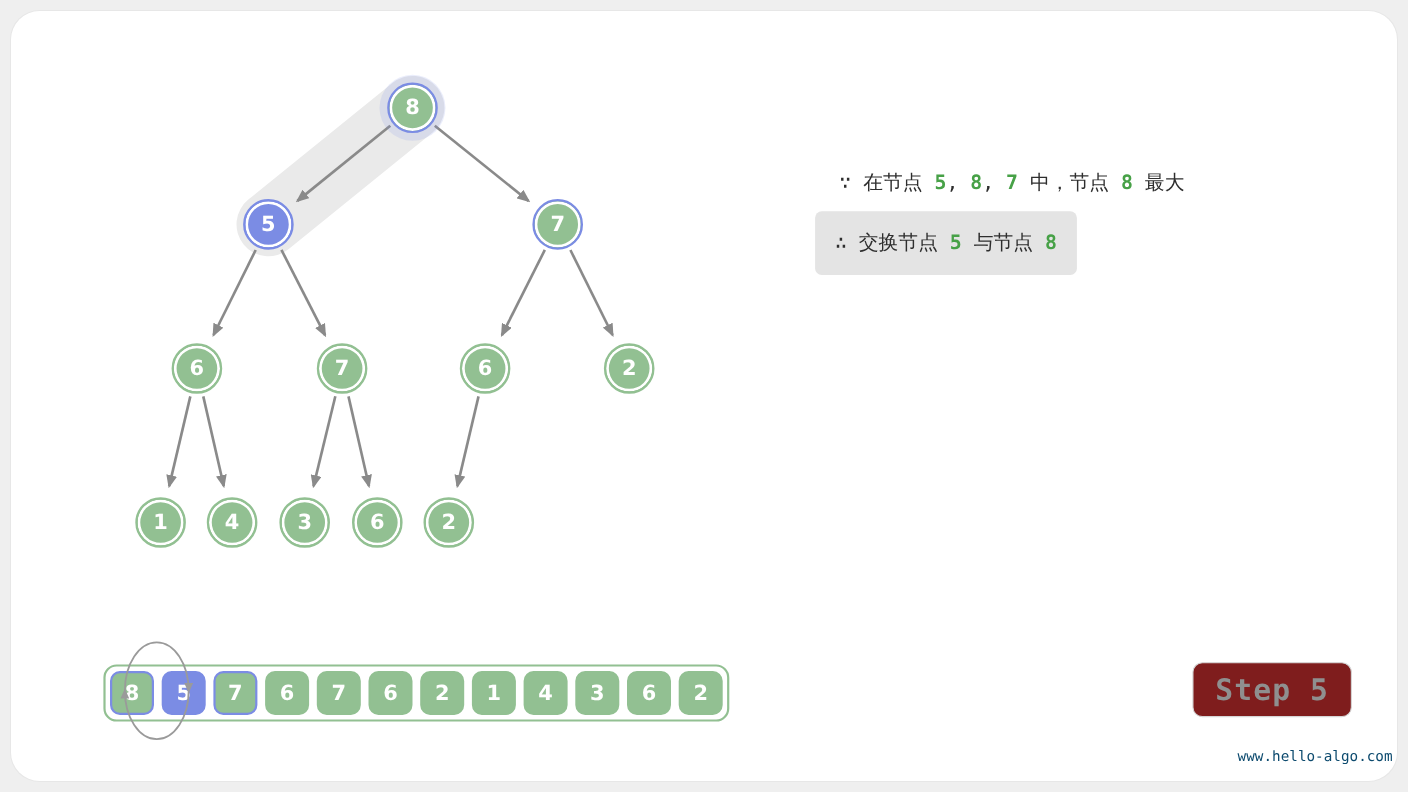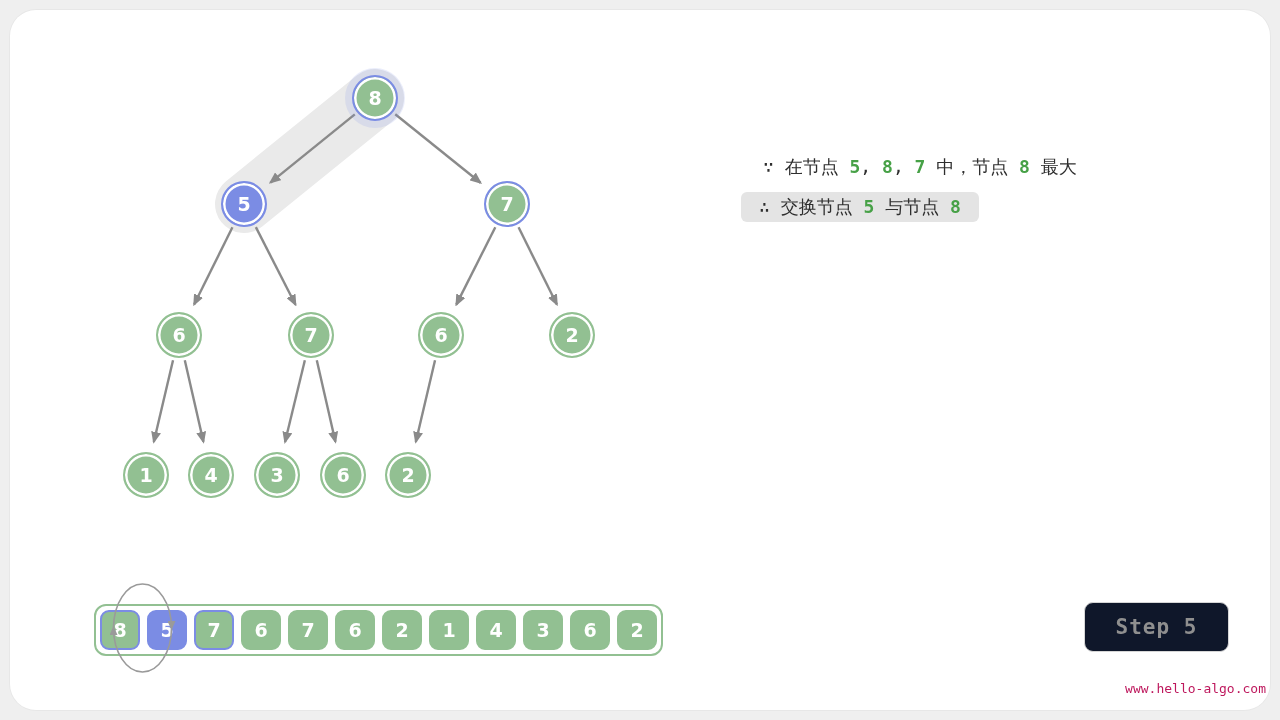--- a/index.html
+++ b/index.html
@@ -25,40 +25,40 @@
   .node.fill-blue{background:var(--blue,#7B8CE4);border-color:var(--blue,#7B8CE4);}
   .node.halo{box-shadow:inset 0 0 0 2.5px #ffffff, 0 0 0 7px rgba(123,140,228,0.16);}
 
   .panel{position:absolute;left:737px;top:130px;width:480px;z-index:2;
          font-family:"DejaVu Sans Mono","Liberation Mono",monospace;color:#333;}
   .panel-title{margin:0 0 54px 0;font-size:21px;font-weight:bold;color:#1c1c1c;
                font-family:"DejaVu Sans","Liberation Sans",sans-serif;}
   .list-item{font-size:18px;line-height:26px;margin-bottom:30px;white-space:pre-wrap;color:#2e2e2e;}
   .inference{font-size:18px;line-height:26px;padding-left:26px;margin-top:24px;white-space:pre-wrap;color:#2e2e2e;}
   .therefore-box{margin-top:12px;margin-left:4px;width:fit-content;background:#E4E4E4;
-                 border-radius:6px;padding:2px 18px;font-size:18px;line-height:26px;white-space:pre-wrap;color:#2e2e2e;}
+                 border-radius:6px;padding:16px 18px;font-size:18px;line-height:26px;white-space:pre-wrap;color:#2e2e2e;}
   .num{color:var(--tgreen,#47A147);font-weight:bold;}
 
   .array-box{position:absolute;left:94px;top:604px;z-index:2;display:flex;gap:7px;
              padding:4px;border:2px solid var(--green,#92C092);border-radius:12px;background:transparent;}
   .cell{width:36px;height:36px;box-sizing:content-box;border:2px solid var(--green,#92C092);
         background:var(--green,#92C092);border-radius:9px;
         display:flex;align-items:center;justify-content:center;
         color:#ffffff;font-weight:bold;font-size:19px;}
   .cell.border-blue{border-color:var(--blue,#7B8CE4);}
   .cell.fill-blue{background:var(--blue,#7B8CE4);border-color:var(--blue,#7B8CE4);}
 
   .step-badge{position:absolute;left:1084px;top:602px;width:145px;height:50px;box-sizing:border-box;
-              z-index:2;background:#0f172a;border:1.5px solid #d6d6d6;border-radius:9px;
+              z-index:2;background:#7f1d1d;border:1.5px solid #d6d6d6;border-radius:9px;
               display:flex;align-items:center;justify-content:center;
               font-family:"DejaVu Sans Mono","Liberation Mono",monospace;
-              font-weight:bold;font-size:21px;letter-spacing:1px;color:#8f8f8f;}
+              font-weight:bold;font-size:27px;letter-spacing:1px;color:#8f8f8f;}
   .footer{position:absolute;right:14px;top:681px;z-index:2;
           font-family:"DejaVu Sans Mono","Liberation Mono",monospace;
-          font-size:13px;color:#be185d;}
+          font-size:13px;color:#0c4a6e;}
 </style>
 </head>
 <body>
 
 <div class="canvas">
   <div class="card"></div>
 
   <svg class="overlay" id="edges-svg">
     <defs>
       <marker id="arrow" markerUnits="userSpaceOnUse" markerWidth="12" markerHeight="10" refX="10" refY="5" orient="auto">

